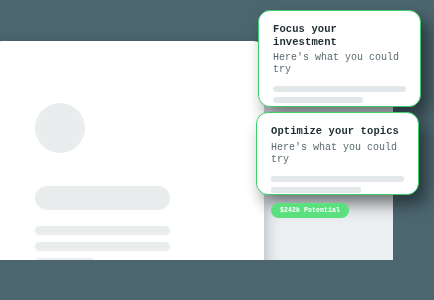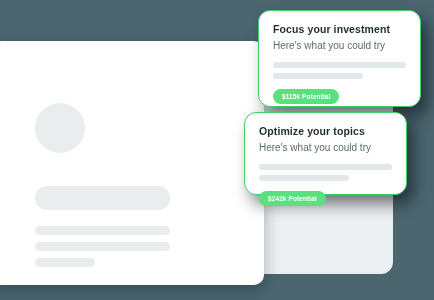--- a/index.html
+++ b/index.html
@@ -9,23 +9,24 @@
   body {
     width: 434px;
     height: 300px;
     overflow: hidden;
     font-family: "Liberation Sans", sans-serif;
     background: #4c6670;
   }
   #stage {
     position: relative;
     width: 434px;
-    height: 300px;
+    height: 260px;
     background: #4c6670;
     overflow: hidden;
+    font-family: Liberation Mono, monospace;
   }
 
   
   .ghost-panel {
     position: absolute;
     left: 218px;
     top: 62px;
     width: 175px;
     height: 212px;
     background: #eceff1;
@@ -94,21 +95,21 @@
     box-sizing: border-box;
     box-shadow: 7px 9px 16px rgba(8, 14, 18, 0.55);
   }
   .card-1 {
     left: 258px;
     top: 10px;
     width: 163px;
     height: 97px;
   }
   .card-2 {
-    left: 244px;
+    left: 256px;
     top: 112px;
     width: 163px;
     height: 83px;
   }
   .card-inner {
     padding: 12px 14px 0 14px;
   }
   .card-title {
     font-size: 10.5px;
     font-weight: bold;

